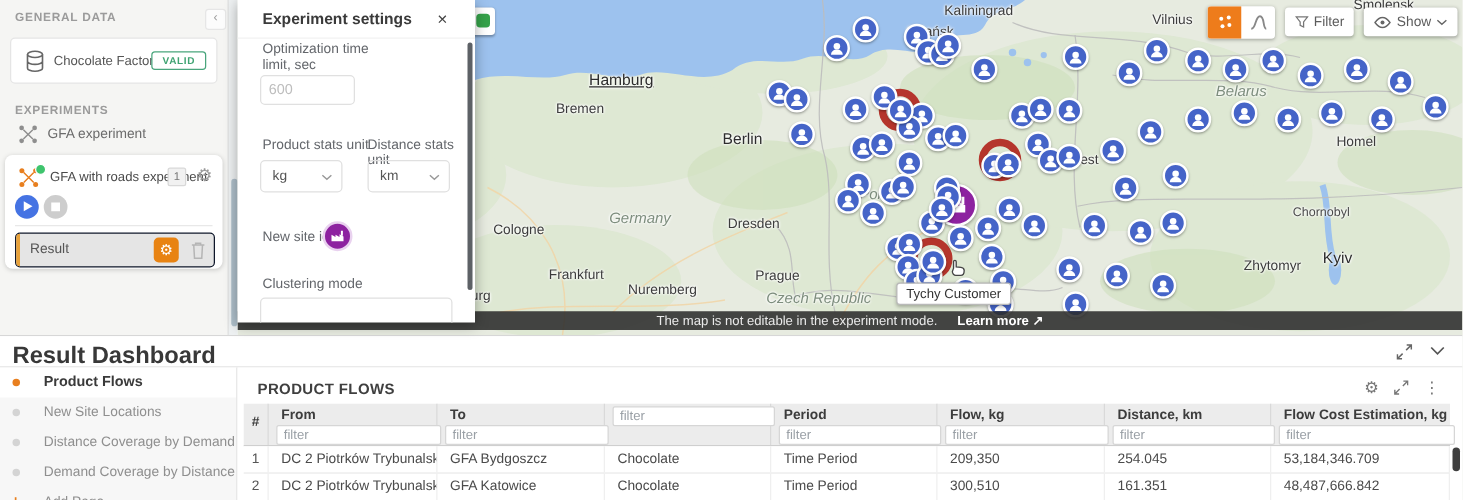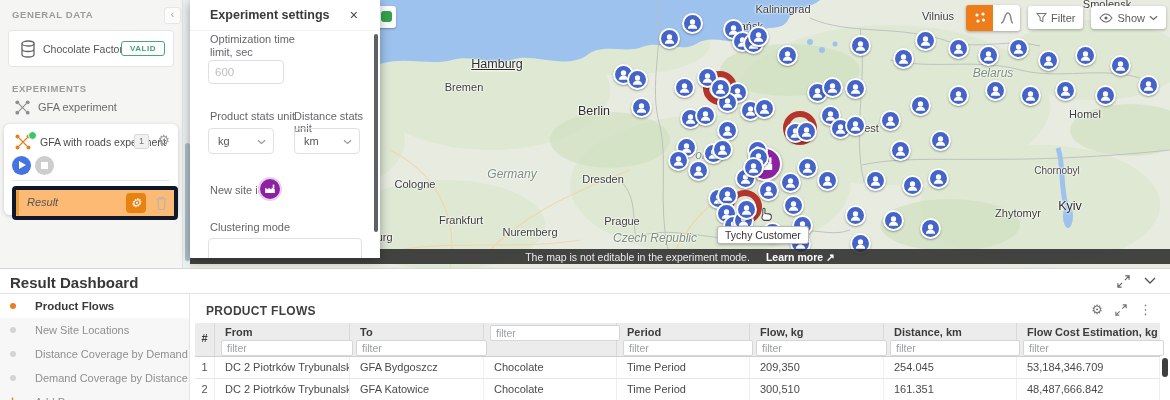--- a/index.html
+++ b/index.html
@@ -60,22 +60,22 @@
   #exp-card .lbl{position:absolute;left:36px;top:12px;font-size:10.5px;color:#4a4a4a;white-space:nowrap;}
   #exp-badge{position:absolute;left:130px;top:10px;width:13px;height:13px;background:#f1f1f1;border:1px solid #d8d8d8;
         border-radius:2px;font-size:9px;color:#777;text-align:center;line-height:13px;}
   #exp-gear{position:absolute;right:8px;top:8px;font-size:14px;color:#9a9a9a;line-height:16px;}
   #btn-play{position:absolute;left:8px;top:32px;width:19px;height:19px;border-radius:50%;background:#4573e3;}
   #btn-play i{position:absolute;left:7px;top:5px;width:0;height:0;border-left:7px solid #fff;
         border-top:4.5px solid transparent;border-bottom:4.5px solid transparent;}
   #btn-stop{position:absolute;left:31px;top:32px;width:19px;height:19px;border-radius:50%;background:#cdcdcd;}
   #btn-stop i{position:absolute;left:6px;top:6px;width:7px;height:7px;background:#fff;}
   #exp-div{position:absolute;left:8px;right:8px;top:56px;height:1px;background:#e8e8e8;}
-  #result-card{position:absolute;left:8px;top:62px;width:158px;height:26px;border:4px solid #0f172a;border-radius:4px;
-        background:#fdba74;font-style:italic;}
+  #result-card{position:absolute;left:8px;top:62px;width:158px;height:26px;border:1px solid #0f172a;border-radius:4px;
+        background:#e5e5e5;}
   #result-card .bar{position:absolute;left:0;top:0;bottom:0;width:3px;background:#e8a23b;border-radius:3px 0 0 3px;}
   #result-card .lbl{position:absolute;left:11px;top:6px;font-size:11px;color:#555;}
   #result-gear{position:absolute;right:28px;top:3px;width:20px;height:20px;background:#e88312;border-radius:4px;
         color:#fff;font-size:12px;text-align:center;line-height:20px;}
   #result-trash{position:absolute;right:5px;top:5px;width:15px;height:16px;}
   #sb-scroll{position:absolute;left:182px;top:0;width:8px;height:268px;background:#eef1f2;border-left:1px solid #e0e0e0;box-sizing:border-box;}
   #sb-thumb{position:absolute;left:1.5px;top:143px;width:5px;height:118px;border-radius:3px;background:#aebfca;}
 
   
   #settings{position:absolute;left:190px;top:0;width:190px;height:258px;background:#fff;z-index:10;
@@ -94,21 +94,21 @@
   #sp-siteicon{position:absolute;left:68px;top:177px;width:24px;height:24px;border-radius:50%;background:#8d22a0;
         border:2px solid #e9d2ef;box-sizing:border-box;}
   #sp-siteicon svg{position:absolute;inset:2px;}
   #sp-bottom-select{position:absolute;left:18px;top:238px;width:154px;height:26px;border:1px solid #e0e0e0;
         border-radius:4px;box-sizing:border-box;}
   #sp-scroll{position:absolute;right:2px;top:34px;width:4px;height:198px;border-radius:2px;background:#5d6166;}
 
   
   #dash{position:absolute;left:0;top:268px;width:1170px;height:132px;background:#fff;border-top:1px solid #d7d7d7;box-sizing:border-box;}
   #dash-head{position:absolute;left:0;top:0;width:1170px;height:25px;background:#fff;border-bottom:1px solid #e4e4e4;box-sizing:border-box;}
-  #dash-title{position:absolute;left:10px;top:5px;font-size:15px;font-weight:600;color:#383838;}
+  #dash-title{position:absolute;left:10px;top:5px;font-size:19px;font-weight:600;color:#383838;}
   #dash-expand{position:absolute;right:40px;top:6px;}
   #dash-collapse{position:absolute;right:14px;top:8px;}
   #dash-menu{position:absolute;left:0;top:25px;width:190px;height:107px;background:#f7f7f7;border-right:1px solid #e4e4e4;box-sizing:border-box;overflow:hidden;}
   .menu-item{position:relative;height:24px;}
   .menu-item.active{background:#fff;}
   .bullet{position:absolute;left:10px;top:9px;width:6px;height:6px;border-radius:50%;background:#d4d4d4;}
   .menu-item.active .bullet{background:#e87f1f;}
   .plus{position:absolute;left:9px;top:4px;color:#e87f1f;font-size:12px;font-weight:700;}
   .mlabel{position:absolute;left:35px;top:6px;font-size:11px;color:#8f8f8f;white-space:nowrap;}
   .menu-item.active .mlabel{color:#3a3a3a;font-weight:700;font-size:11.5px;}

